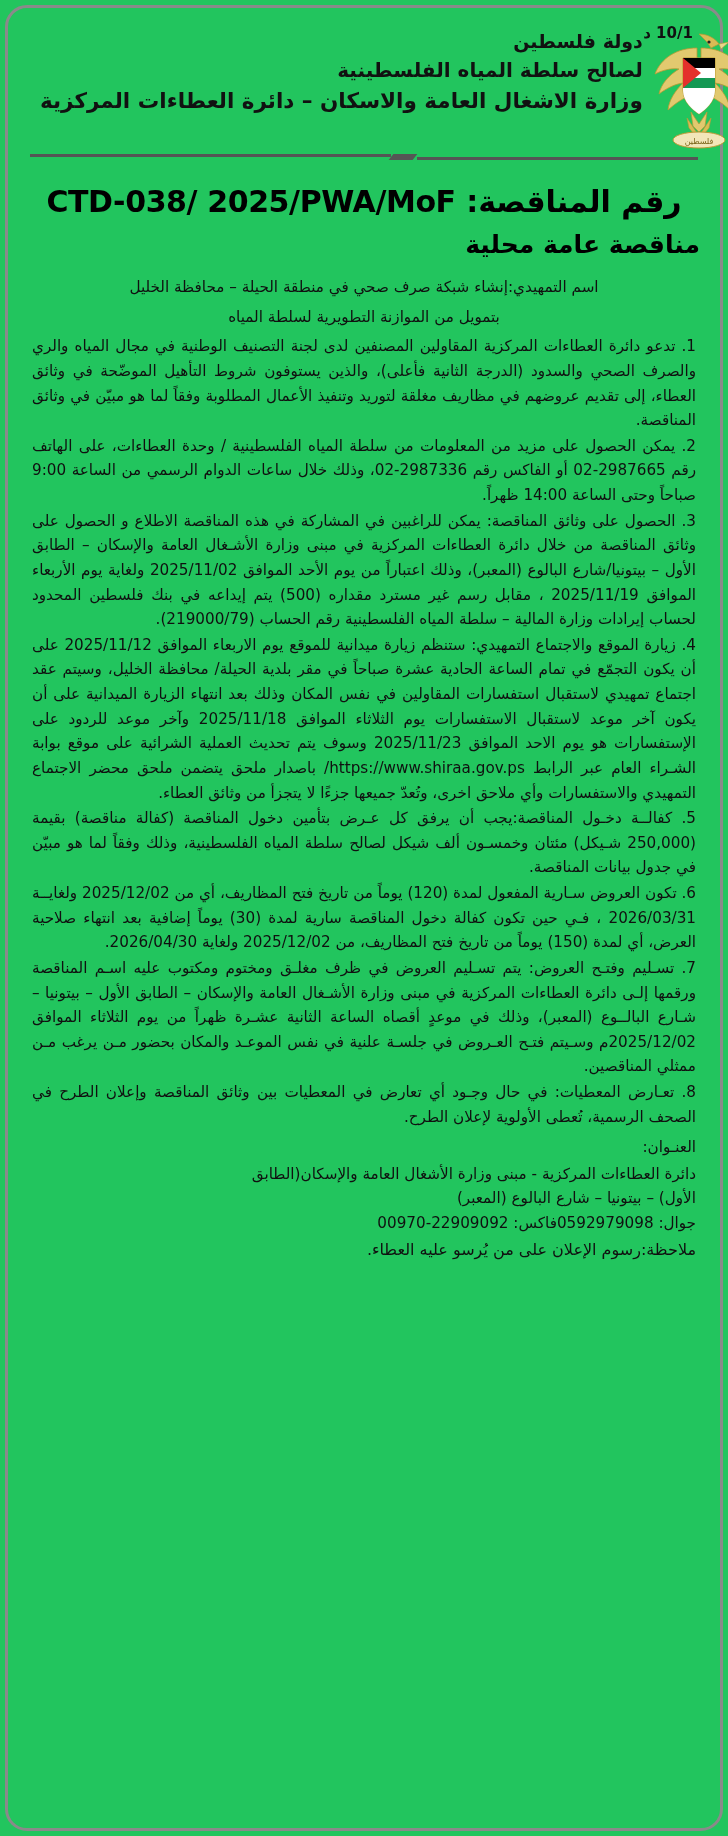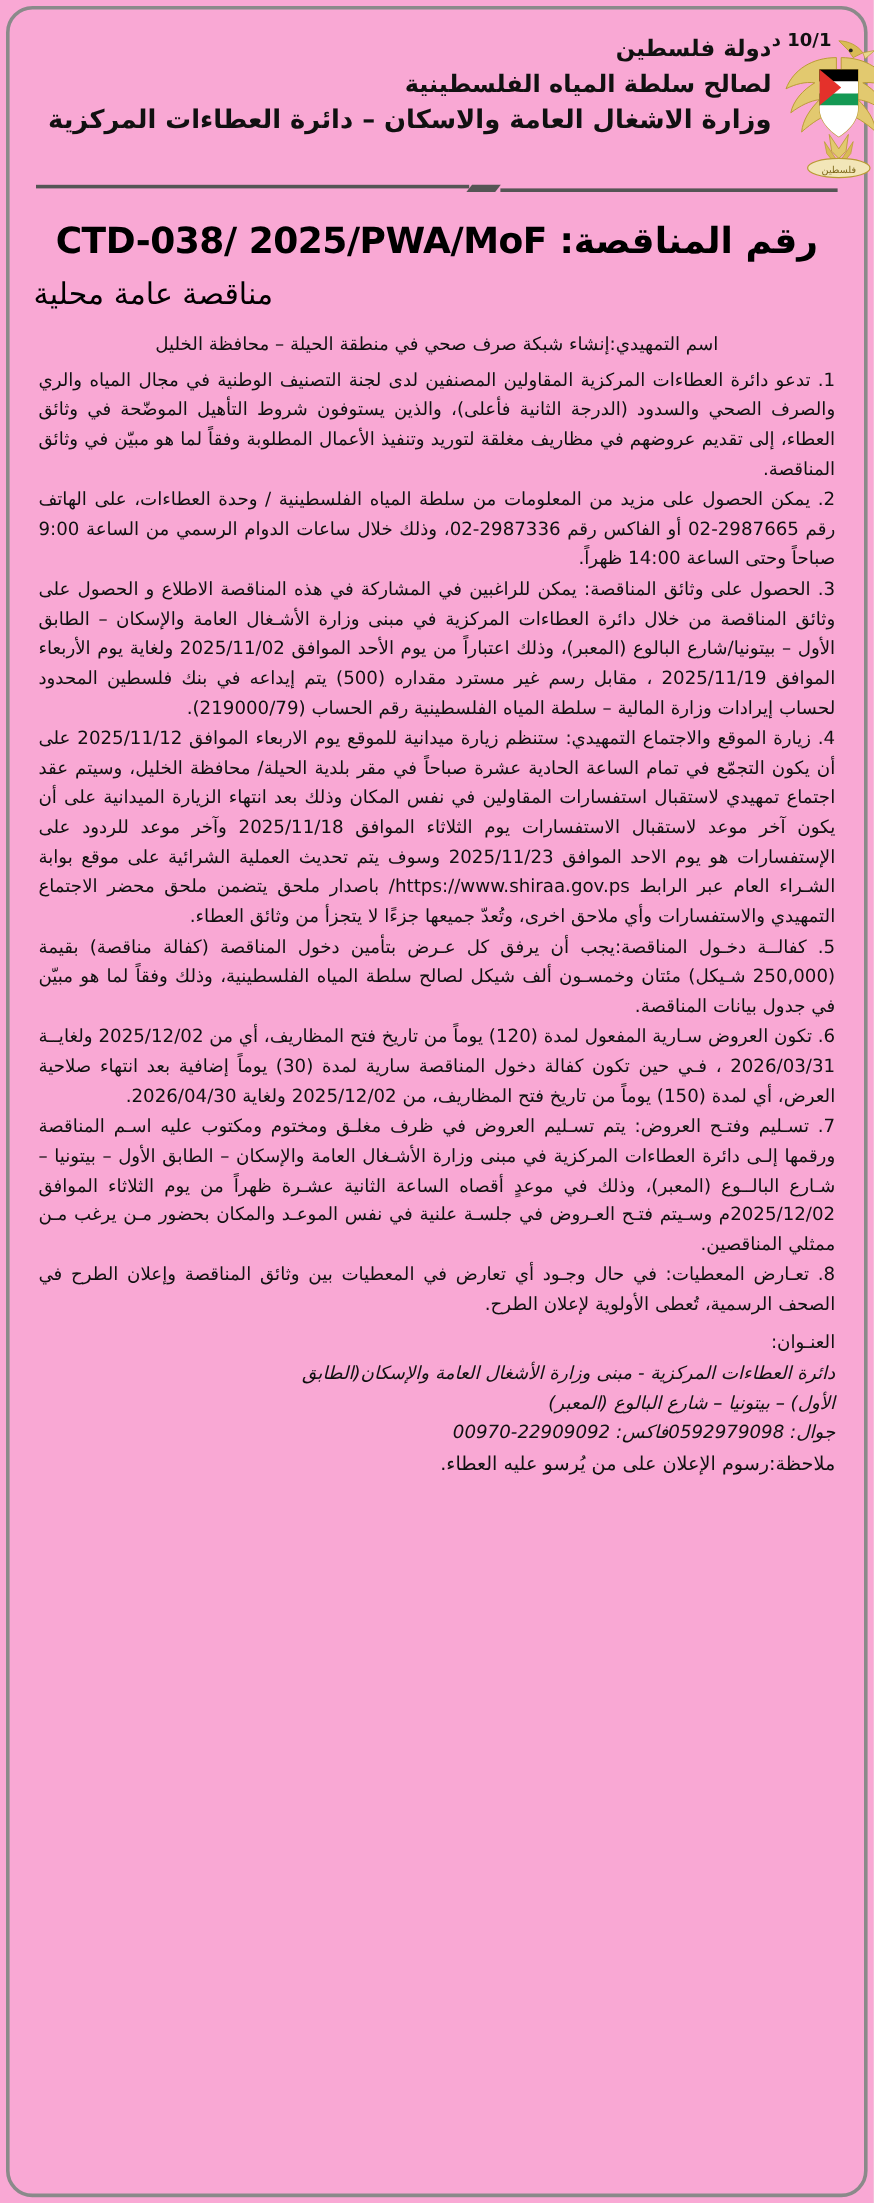--- a/index.html
+++ b/index.html
@@ -11,21 +11,21 @@
     width: 728px;
     height: 1836px;
     font-family: "DejaVu Sans", "Liberation Sans", sans-serif;
     overflow: hidden;
   }
   .page {
     position: relative;
     width: 728px;
     height: 1836px;
     box-sizing: border-box;
-    background: #f9a8d4;
+    background: #22c55e;
     padding: 8px 10px 6px 10px;
   }
   
   .frame {
     position: absolute;
     left: 5px;
     top: 5px;
     right: 5px;
     bottom: 5px;
     border: 3px solid #8a8a8a;
@@ -121,23 +121,23 @@
     text-align: center;
     font-size: 30px;
     font-weight: bold;
     color: #000;
     letter-spacing: -0.4px;
     margin: 20px 0 6px 0;
     line-height: 1.2;
     direction: rtl;
   }
   .tender-type {
-    text-align: left;
+    text-align: right;
     font-size: 25px;
-    font-weight: normal;
+    font-weight: bold;
     color: #000;
     margin: 10px 0 16px 0;
     direction: rtl;
   }
 
   
   .body {
     direction: rtl;
     text-align: justify;
     text-align-last: right;
@@ -163,21 +163,21 @@
     margin-top: 6px;
     padding-left: 250px;
   }
   .addr-block {
     direction: rtl;
     text-align: center;
     font-size: 15.2px;
     line-height: 1.6;
     margin-top: 2px;
   }
-  .addr-block p { margin: 0; font-style: italic; }
+  .addr-block p { margin: 0; }
   .note {
     direction: rtl;
     text-align: center;
     font-size: 16px;
     margin-top: 2px;
   }
   .signature {
     direction: rtl;
     text-align: right;
     font-size: 17px;
@@ -234,20 +234,21 @@
       <div class="slope"></div>
       <div class="bar bar-left"></div>
     </div>
 
     <div class="tender-no">رقم المناقصة: CTD-038/ 2025/PWA/MoF</div>
     <div class="tender-type">مناقصة عامة محلية</div>
 
     <div class="body">
 
       <p class="p-name">اسم التمهيدي:إنشاء شبكة صرف صحي في منطقة الحيلة – محافظة الخليل</p>
+      <p class="p-name">بتمويل من الموازنة التطويرية لسلطة المياه</p>
 
       <p>1. تدعو دائرة العطاءات المركزية المقاولين المصنفين لدى لجنة التصنيف الوطنية في مجال المياه والري والصرف الصحي والسدود (الدرجة الثانية فأعلى)، والذين يستوفون شروط التأهيل الموضّحة في وثائق العطاء، إلى تقديم عروضهم في مظاريف مغلقة لتوريد وتنفيذ الأعمال المطلوبة وفقاً لما هو مبيّن في وثائق المناقصة.</p>
       <p>2. يمكن الحصول على مزيد من المعلومات من سلطة المياه الفلسطينية / وحدة العطاءات، على الهاتف رقم 2987665-02 أو الفاكس رقم 2987336-02، وذلك خلال ساعات الدوام الرسمي من الساعة 9:00 صباحاً وحتى الساعة 14:00 ظهراً.</p>
       <p>3. الحصول على وثائق المناقصة: يمكن للراغبين في المشاركة في هذه المناقصة الاطلاع و الحصول على وثائق المناقصة من خلال دائرة العطاءات المركزية في مبنى وزارة الأشـغال العامة والإسكان – الطابق الأول – بيتونيا/شارع البالوع (المعبر)، وذلك اعتباراً من يوم الأحد الموافق 2025/11/02 ولغاية يوم الأربعاء الموافق 2025/11/19 ، مقابل رسم غير مسترد مقداره (500) يتم إيداعه في بنك فلسطين المحدود لحساب إيرادات وزارة المالية – سلطة المياه الفلسطينية رقم الحساب (219000/79).</p>
       <p>4. زيارة الموقع والاجتماع التمهيدي: ستنظم زيارة ميدانية للموقع يوم الاربعاء الموافق 2025/11/12 على أن يكون التجمّع في تمام الساعة الحادية عشرة صباحاً في مقر بلدية الحيلة/ محافظة الخليل، وسيتم عقد اجتماع تمهيدي لاستقبال استفسارات المقاولين في نفس المكان وذلك بعد انتهاء الزيارة الميدانية على أن يكون آخر موعد لاستقبال الاستفسارات يوم الثلاثاء الموافق 2025/11/18 وآخر موعد للردود على الإستفسارات هو يوم الاحد الموافق 2025/11/23 وسوف يتم تحديث العملية الشرائية على موقع بوابة الشـراء العام عبر الرابط https://www.shiraa.gov.ps/ باصدار ملحق يتضمن ملحق محضر الاجتماع التمهيدي والاستفسارات وأي ملاحق اخرى، وتُعدّ جميعها جزءًا لا يتجزأ من وثائق العطاء.</p>
       <p>5. كفالــة دخـول المناقصة:يجب أن يرفق كل عـرض بتأمين دخول المناقصة (كفالة مناقصة) بقيمة (250,000 شـيكل) مئتان وخمسـون ألف شيكل لصالح سلطة المياه الفلسطينية، وذلك وفقاً لما هو مبيّن في جدول بيانات المناقصة.</p>
       <p>6. تكون العروض سـارية المفعول لمدة (120) يوماً من تاريخ فتح المظاريف، أي من 2025/12/02 ولغايــة 2026/03/31 ، فـي حين تكون كفالة دخول المناقصة سارية لمدة (30) يوماً إضافية بعد انتهاء صلاحية العرض، أي لمدة (150) يوماً من تاريخ فتح المظاريف، من 2025/12/02 ولغاية 2026/04/30.</p>
       <p>7. تسـليم وفتـح العروض: يتم تسـليم العروض في ظرف مغلـق ومختوم ومكتوب عليه اسـم المناقصة ورقمها إلـى دائرة العطاءات المركزية في مبنى وزارة الأشـغال العامة والإسكان – الطابق الأول – بيتونيا – شـارع البالــوع (المعبر)، وذلك في موعدٍ أقصاه الساعة الثانية عشـرة ظهراً من يوم الثلاثاء الموافق 2025/12/02م وسـيتم فتـح العـروض في جلسـة علنية في نفس الموعـد والمكان بحضور مـن يرغب مـن ممثلي المناقصين.</p>
       <p>8. تعـارض المعطيات: في حال وجـود أي تعارض في المعطيات بين وثائق المناقصة وإعلان الطرح في الصحف الرسمية، تُعطى الأولوية لإعلان الطرح.</p>
 

